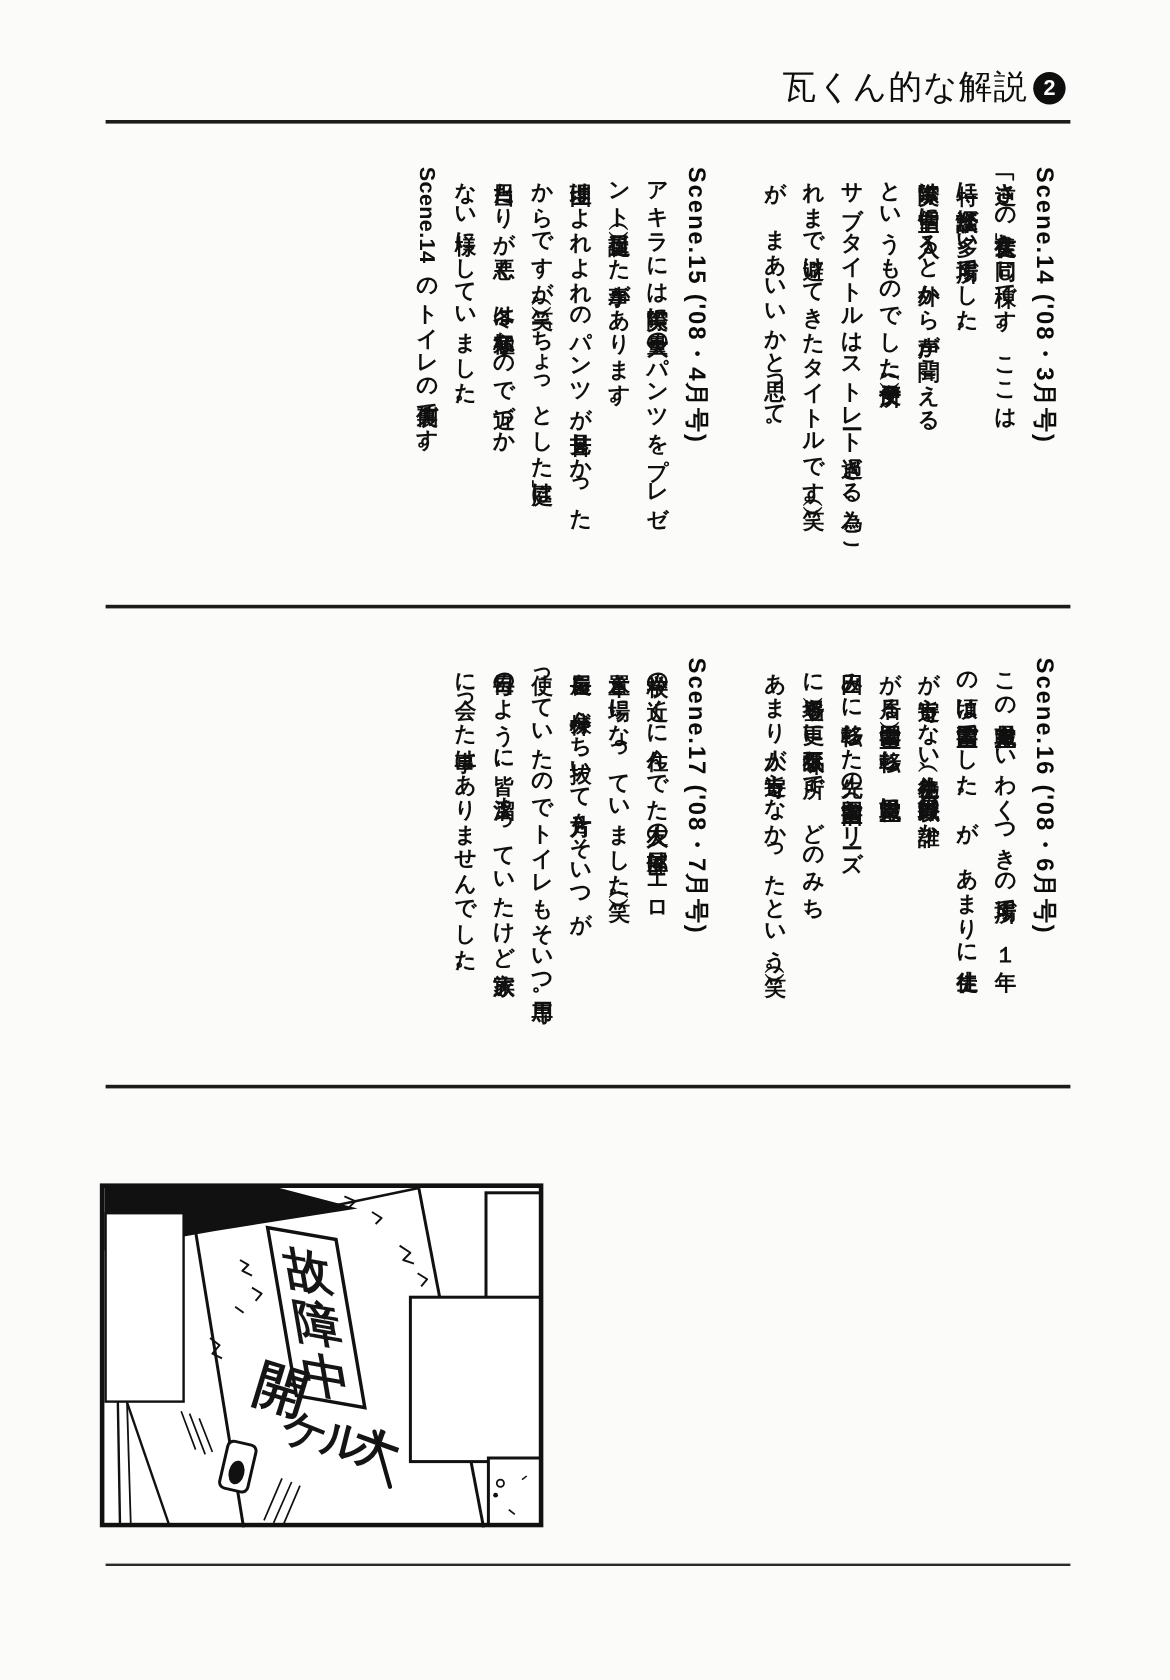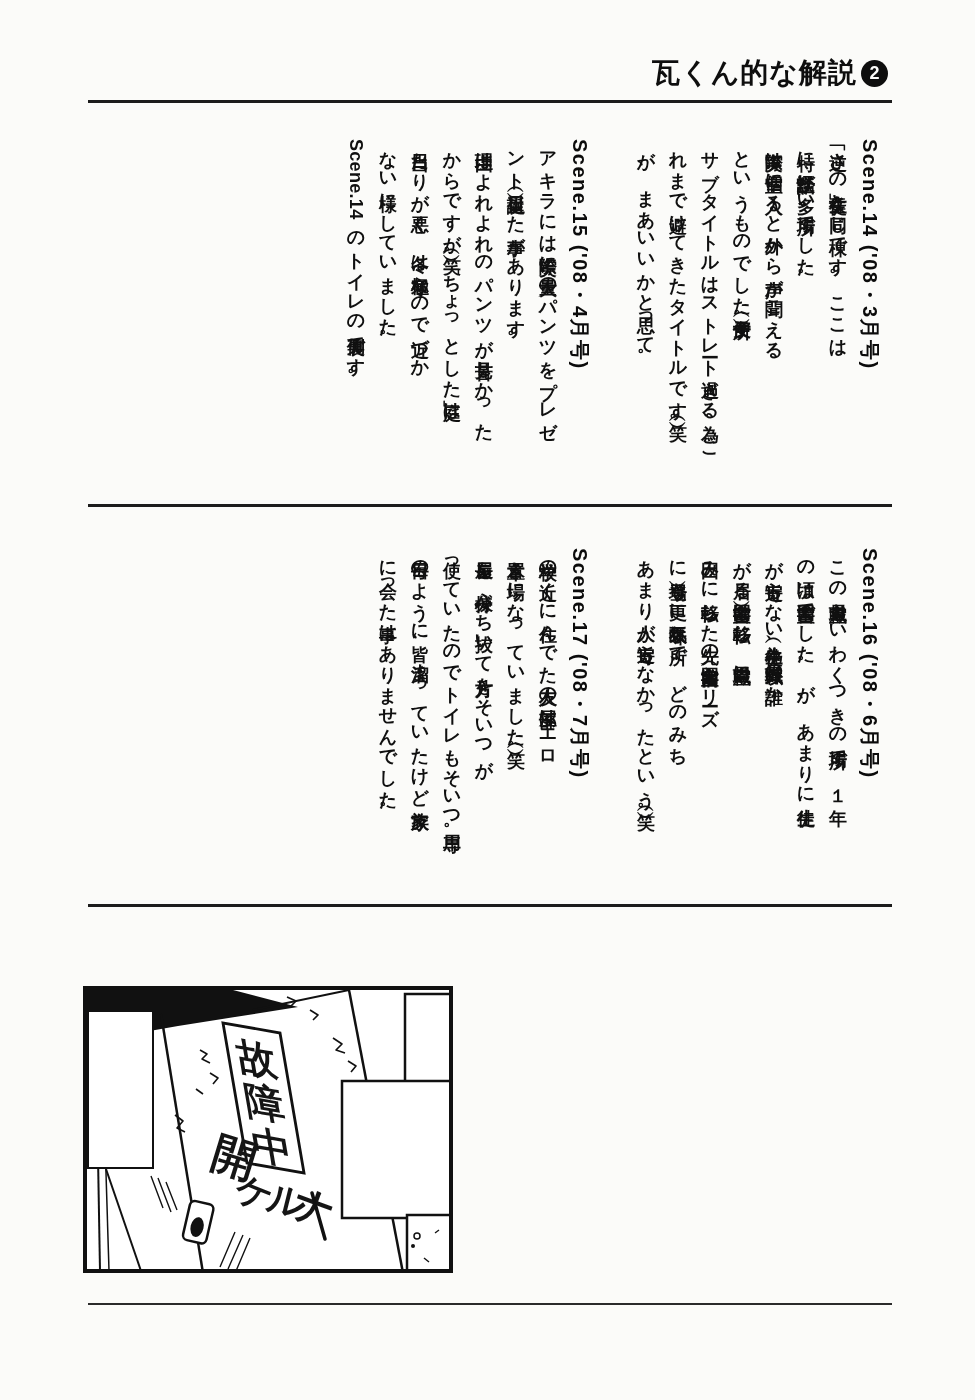--- a/index.html
+++ b/index.html
@@ -8,21 +8,21 @@
     background:#fbfbf9; overflow:hidden;
     font-family:"Liberation Sans","DejaVu Sans",sans-serif;
     color:#121212;
   }
   
   .page-header {
     position:absolute; top:54px; right:87px;
     display:flex; align-items:center; gap:4px;
   }
   .header-title {
-    font-size:28px; font-weight:700; letter-spacing:1px;
+    font-size:28px; font-weight:400; letter-spacing:1px;
     color:#0e0e0e; white-space:nowrap;
   }
   .header-badge {
     width:27px; height:27px; border-radius:50%;
     background:#0e0e0e; color:#fbfbf9;
     font-size:18px; font-weight:900; line-height:27px;
     text-align:center; flex:0 0 auto;
   }
   
   .hrule { position:absolute; left:88px; width:804px; height:3px; background:#1c1c1c; }

